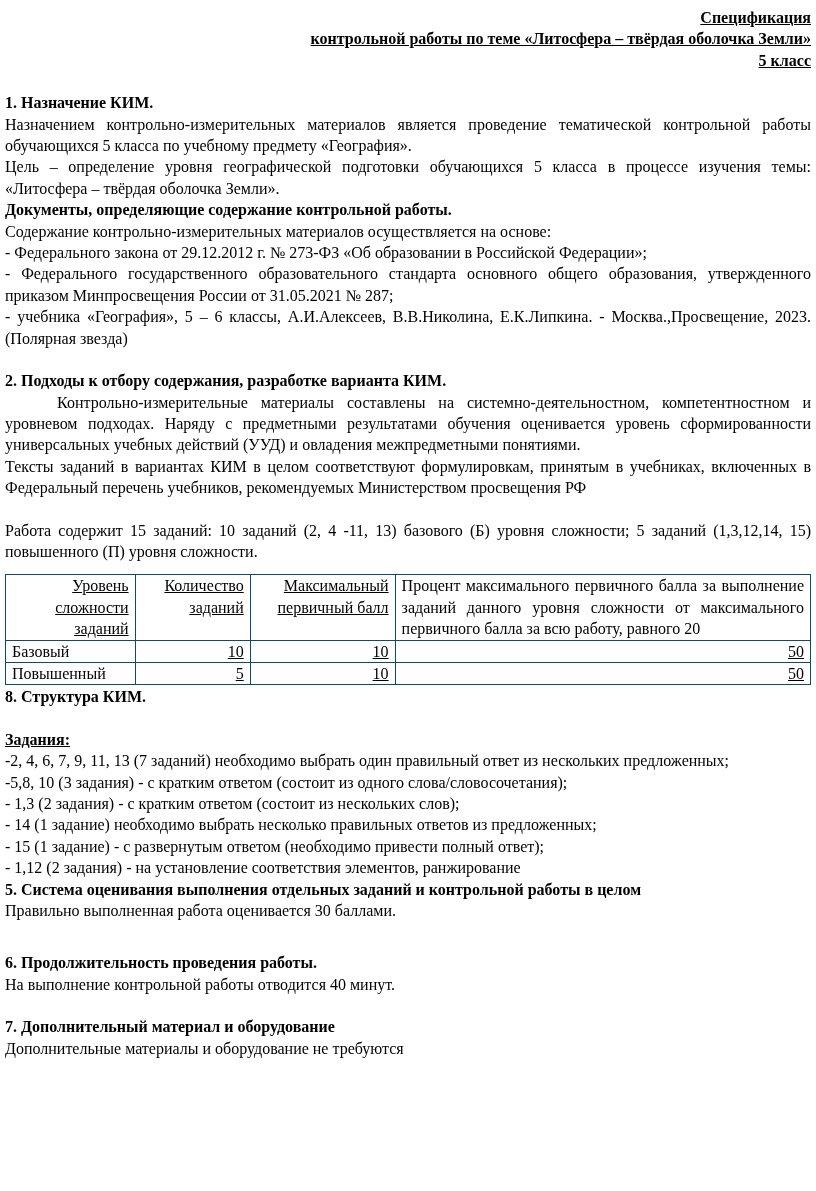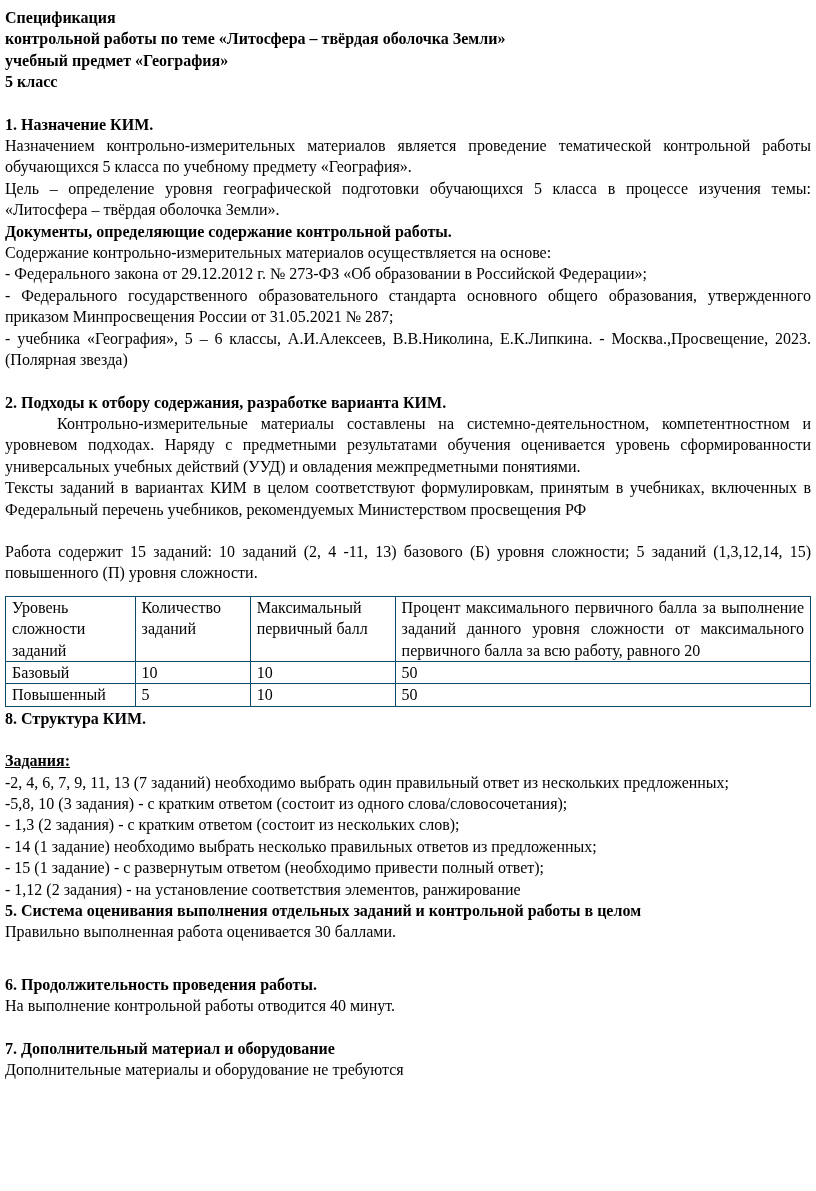--- a/index.html
+++ b/index.html
@@ -8,21 +8,21 @@
     width: 816px;
     height: 1191px;
     overflow: hidden;
     font-family: "Liberation Serif", "DejaVu Serif", serif;
     font-size: 16px;
     color: #000000;
   }
   .page { padding: 7px 5px 0 5px; }
   p { line-height: 21.4px; }
   .b { font-weight: bold; }
-  .c { text-align: left; }
+  .c { text-align: right; text-decoration: underline; }
   .j { text-align: justify; }
   .u { text-decoration: underline; }
   .indent { text-indent: 52px; }
   .spacer { height: 21px; }
   .spacer-sm { height: 10px; }
   table {
     border-collapse: collapse;
     width: 100%;
     table-layout: fixed;
     margin: 2px 0 1px 0;
@@ -40,21 +40,20 @@
   col.w4 { width: 51.6%; }
 </style>
 </head>
 <body>
 
 <div class="page">
 
   <div>
     <p class="c b">Спецификация</p>
     <p class="c b">контрольной работы по теме «Литосфера – твёрдая оболочка Земли»</p>
-    <p class="c b">учебный предмет «География»</p>
     <p class="c b">5 класс</p>
   </div>
 
   <div class="spacer"></div>
 
   <div>
     <p class="b">1. Назначение КИМ.</p>
     <p class="j">Назначением контрольно-измерительных  материалов является проведение тематической контрольной работы обучающихся 5 класса  по учебному предмету «География».</p>
     <p class="j">Цель – определение уровня  географической подготовки обучающихся 5 класса в процессе изучения темы: «Литосфера – твёрдая оболочка Земли».</p>
     <p class="b">Документы, определяющие содержание контрольной работы.</p>

